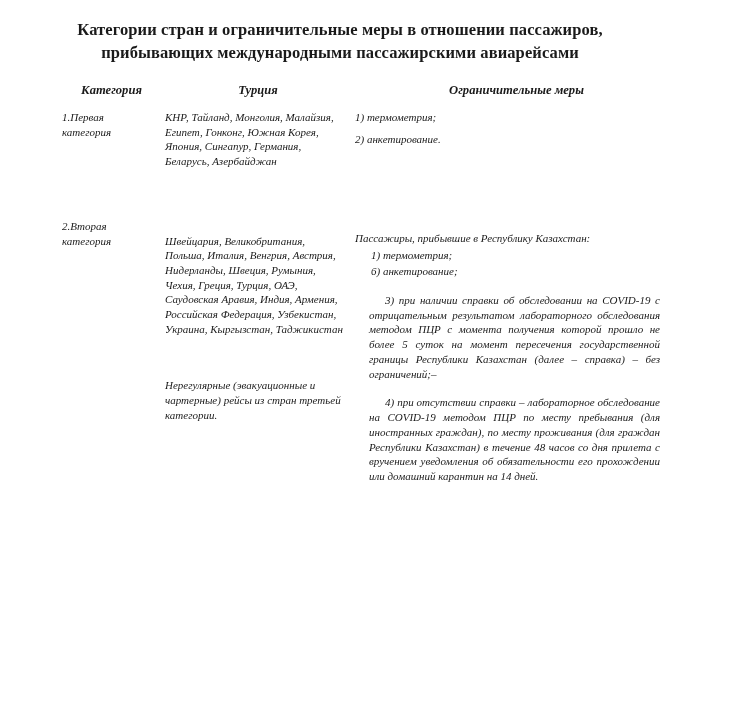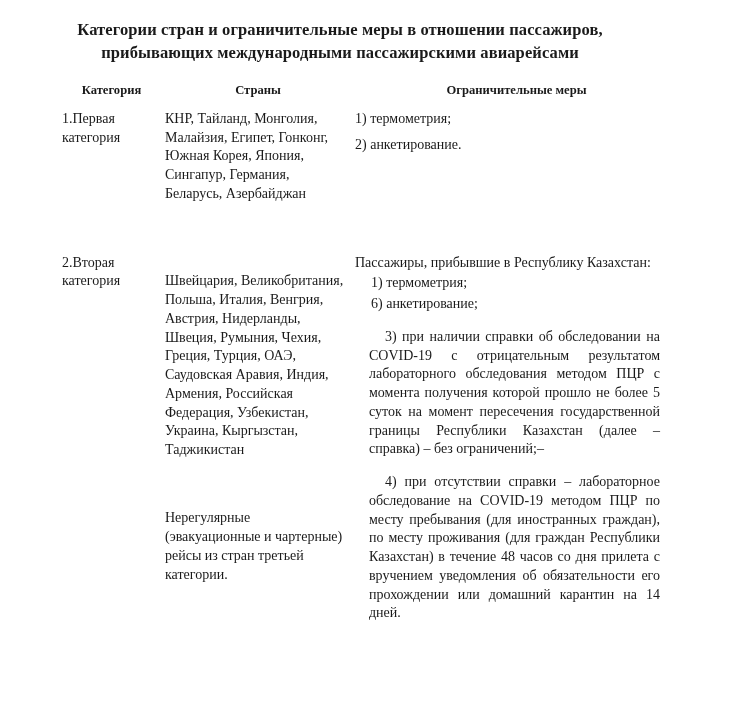--- a/index.html
+++ b/index.html
@@ -28,30 +28,31 @@
     line-height: 1.42;
     margin: 4px auto 18px auto;
     width: 560px;
     letter-spacing: 0.1px;
   }
   table.main {
     width: 620px;
     margin: 0 auto;
     border-collapse: collapse;
     table-layout: fixed;
+    font-style: italic;
   }
   table.main th {
     font-size: 12.6px;
     font-weight: bold;
     text-align: center;
     padding: 0 4px 8px 4px;
     vertical-align: top;
   }
   table.main td {
-    font-size: 14px;
+    font-size: 11px;
     vertical-align: top;
     padding: 4px 6px 16px 2px;
     line-height: 1.34;
   }
   col.c1 { width: 103px; }
   col.c2 { width: 190px; }
   col.c3 { width: 327px; }
 
   .cat-cell {
     white-space: pre-line;
@@ -68,41 +69,41 @@
     text-indent: 16px;
     margin: 0 0 2px 0;
   }
   .measures .just {
     text-align: justify;
     text-indent: 16px;
     margin: 14px;
   }
   .measures .head-just {
     text-align: justify;
-    margin: 0 0 2px 0;
+    margin: 12px 0 2px 0;
   }
   .spacer-row td { padding: 0; height: 10px; }
 </style>
 </head>
 <body>
 
 <div class="page">
 
   <div class="doc-title">Категории стран и ограничительные меры в отношении пассажиров, прибывающих международными пассажирскими авиарейсами</div>
 
   <table class="main">
     <colgroup>
       <col class="c1">
         <col class="c2">
         <col class="c3">
     </colgroup>
     <thead>
       <tr>
         <th>Категория</th>
-        <th>Страны</th>
+        <th>Турция</th>
         <th>Ограничительные меры</th>
       </tr>
     </thead>
     <tbody>
       <tr>
         <td class="cat-cell">1.Первая
 категория</td>
         <td class="country-cell">КНР, Тайланд, Монголия, Малайзия, Египет, Гонконг, Южная Корея, Япония, Сингапур, Германия, Беларусь, Азербайджан</td>
         <td class="measures">
           <p>1) термометрия;</p>

